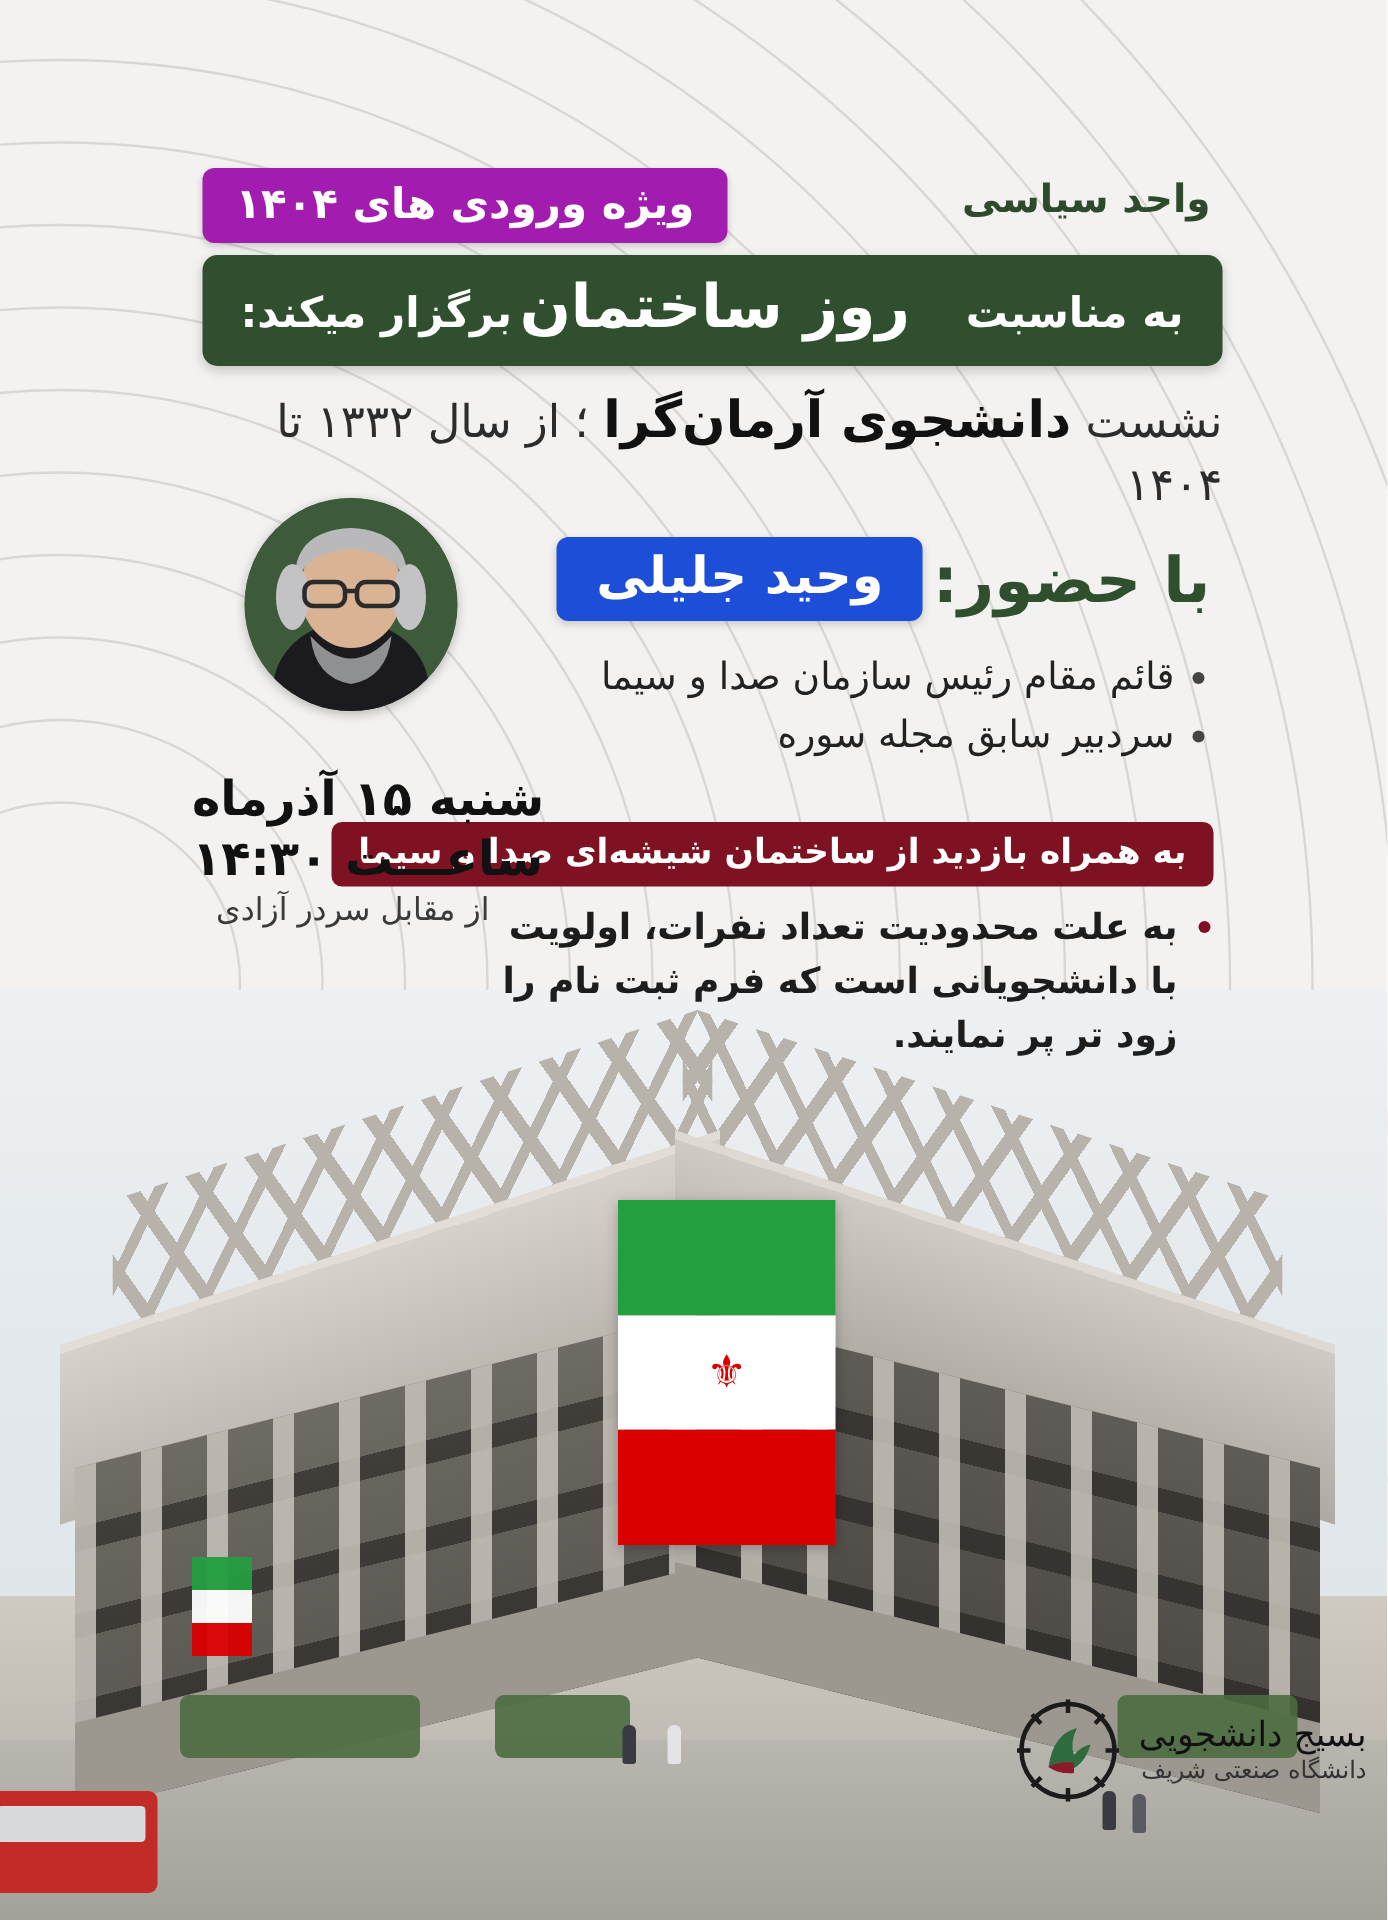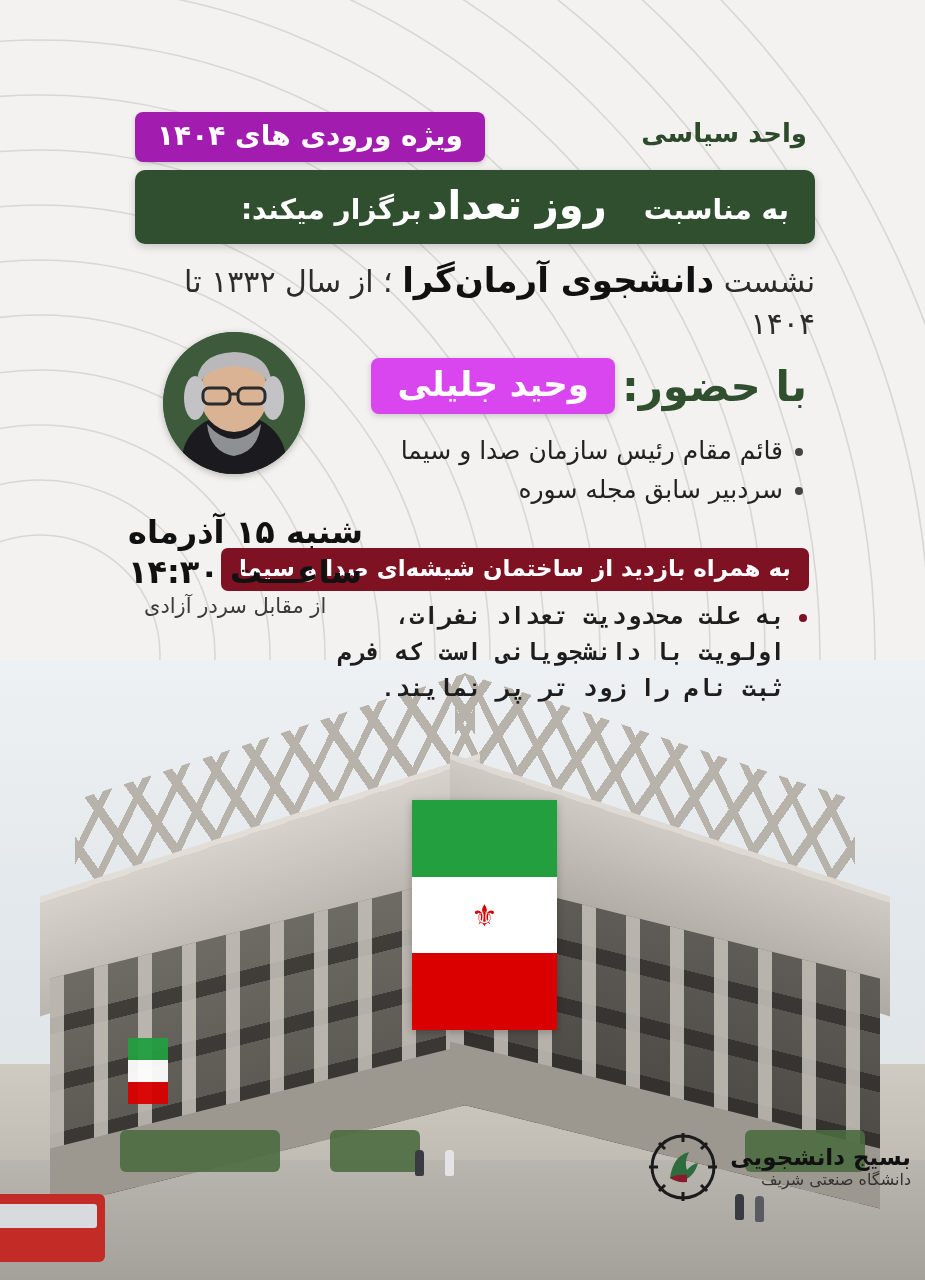--- a/index.html
+++ b/index.html
@@ -101,21 +101,21 @@
     font-size: 42px;
     font-weight: bold;
     color: #2f4f2e;
     direction: rtl;
   }
 
   .speaker-name {
     position: absolute;
     top: 358px;
     right: 310px;
-    background: #d946ef;
+    background: #1d4ed8;
     color: #fff;
     font-size: 34px;
     font-weight: bold;
     padding: 6px 26px 10px 26px;
     border-radius: 8px;
     direction: rtl;
     white-space: nowrap;
     box-shadow: 0 2px 6px rgba(0,0,0,.18);
   }
 
@@ -188,21 +188,21 @@
   .note::before {
     content: "";
     position: absolute;
     right: -2px;
     top: 14px;
     width: 8px;
     height: 8px;
     border-radius: 50%;
     background: #7e1122;
   }
-  .note .inner { padding-right: 20px; font-family: Liberation Mono, monospace; }
+  .note .inner { padding-right: 20px; }
 
   
   .datetime {
     position: absolute;
     top: 512px;
     left: 128px;
     width: 235px;
     text-align: left;
     direction: rtl;
     color: #111;
@@ -391,21 +391,21 @@
     position: absolute;
     bottom: 76px;
     right: 14px;
     display: flex;
     align-items: center;
     gap: 10px;
     z-index: 8;
     direction: rtl;
   }
   .logo-text { text-align: right; direction: rtl; }
-  .logo-text .l1 { font-size: 23px; font-weight: bold; color: #111; line-height: 1.1; }
+  .logo-text .l1 { font-size: 23px; font-weight: normal; color: #111; line-height: 1.1; }
   .logo-text .l2 { font-size: 16px; color: #333; }
   .logo-mark {
     width: 74px; height: 74px;
     position: relative;
   }
 </style>
 </head>
 <body>
 
 <div class="poster">
@@ -433,21 +433,21 @@
   </svg>
 
   <div class="top-area">
 
     <div class="badge-political">واحد سیاسی</div>
 
     <div class="badge-entry">ویژه ورودی های ۱۴۰۴</div>
 
     <div class="green-banner">
       <span class="small">به مناسبت</span>
-      <span class="big">روز تعداد</span>
+      <span class="big">روز ساختمان</span>
       <span class="small">برگزار میکند:</span>
     </div>
 
     <div class="subtitle">
       <span>نشست</span>
       <b>دانشجوی آرمان‌گرا</b>
       <span>؛ از سال ۱۳۳۲ تا ۱۴۰۴</span>
     </div>
 
     <div class="with-presence">با حضور:</div>

